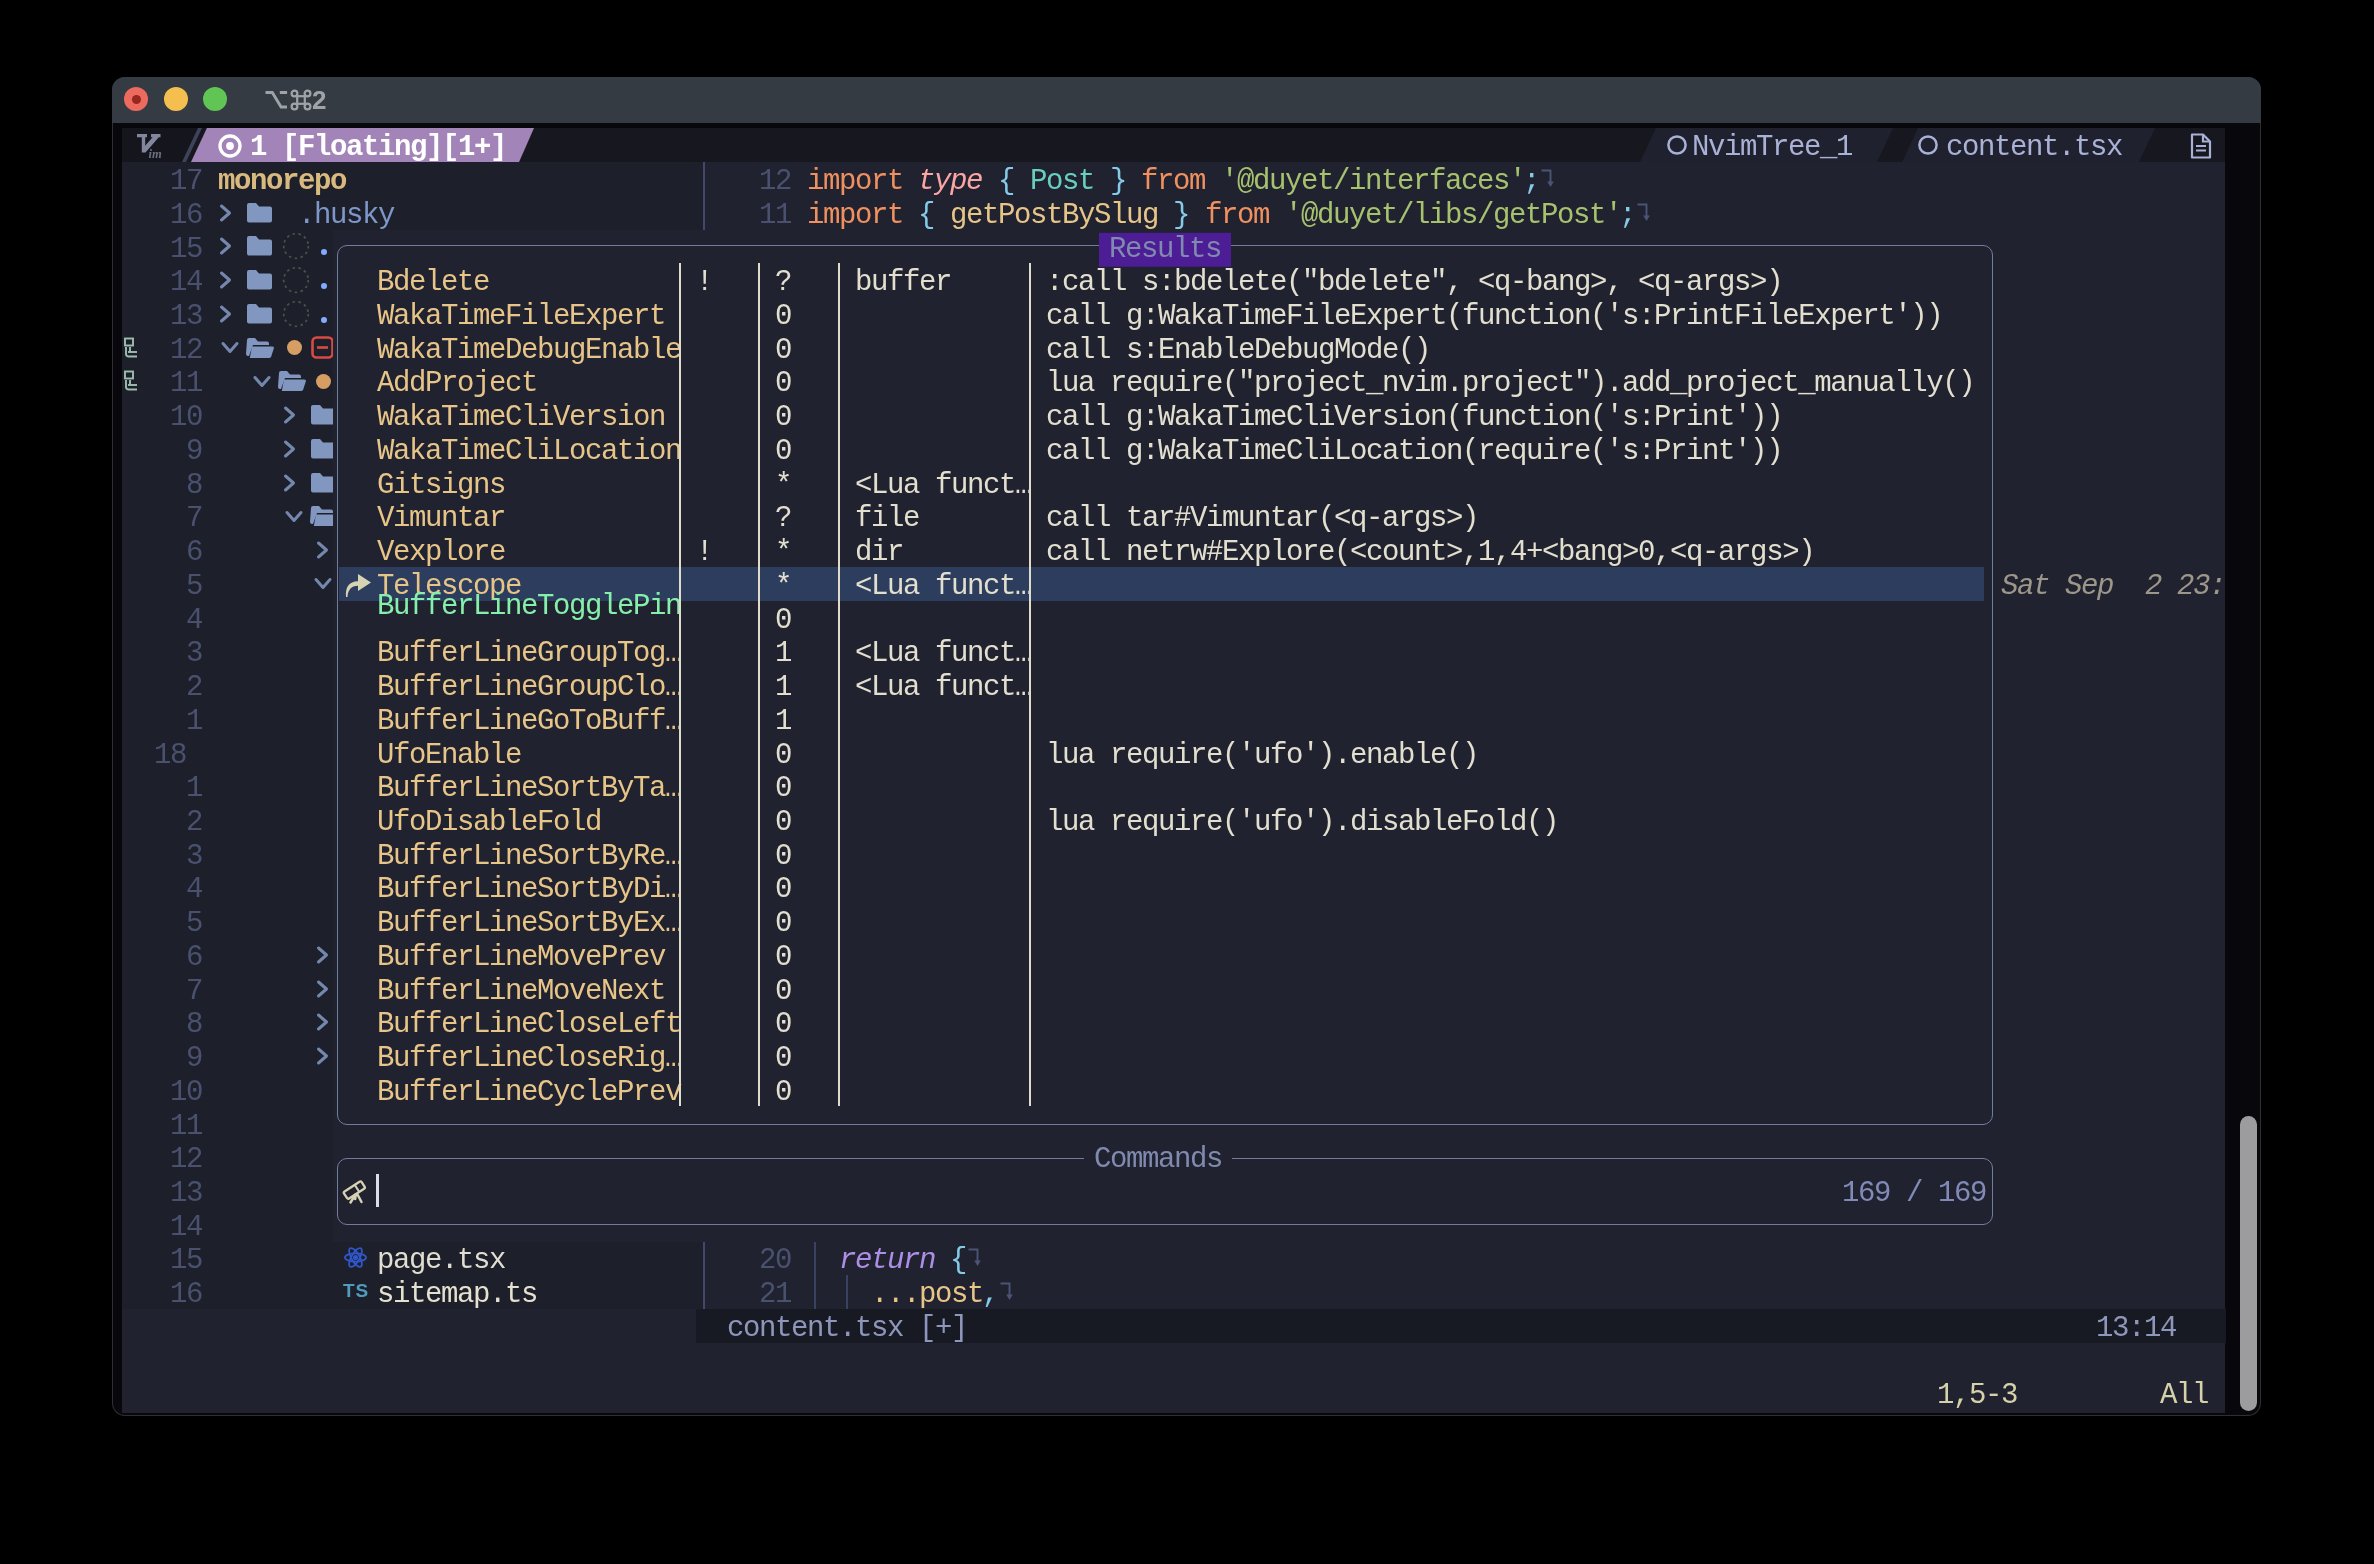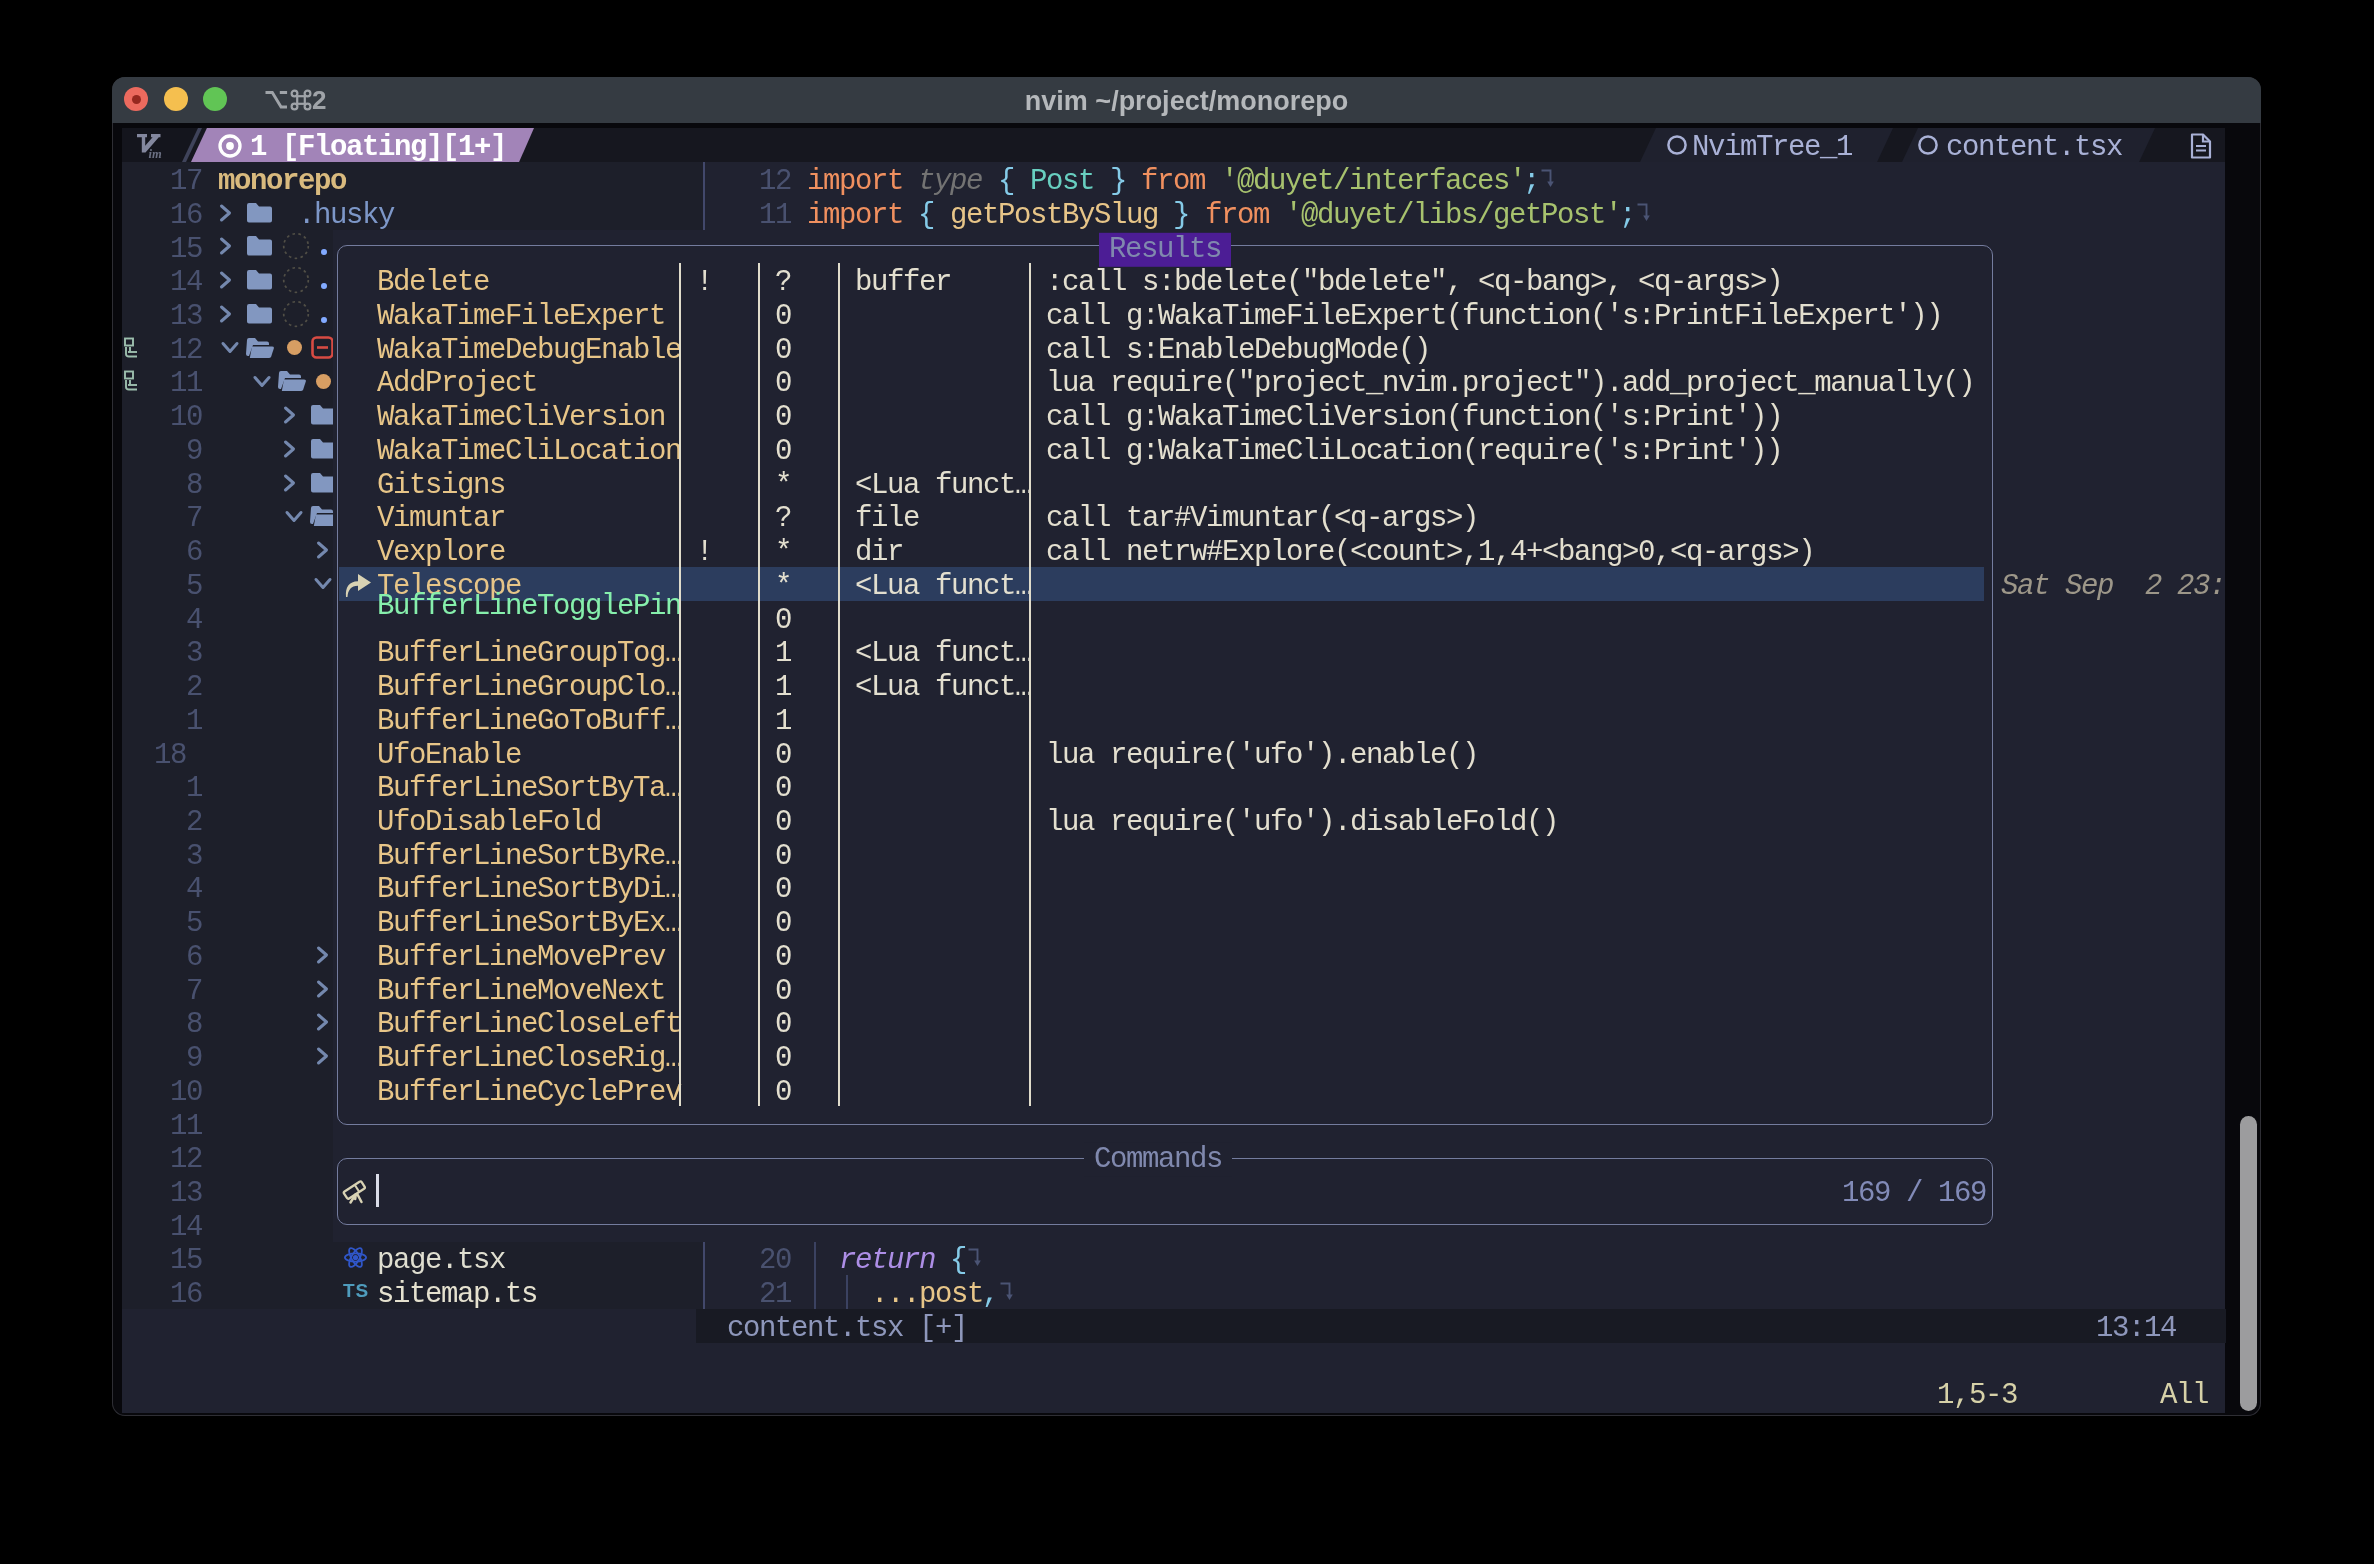--- a/index.html
+++ b/index.html
@@ -17,21 +17,20 @@
       <path d="M0.5 4.5 h6.8 l8.8 14.5 h5.9 M14.8 4.5 h7.3" stroke="#9fa3a8" stroke-width="2.9" fill="none"></path>
       <g stroke="#9fa3a8" stroke-width="2.2" fill="none">
         <rect x="32.2" y="8.2" width="7.6" height="7.6"></rect>
         <circle cx="29.5" cy="5.5" r="2.9"></circle>
         <circle cx="42.5" cy="5.5" r="2.9"></circle>
         <circle cx="29.5" cy="18.5" r="2.9"></circle>
         <circle cx="42.5" cy="18.5" r="2.9"></circle>
       </g>
     </svg>
 <div class="a b" style="left:200px;top:8.5px;font:bold 26px/28px 'Liberation Sans',sans-serif;color:#9fa3a8">2</div>
-<div class="a b" style="left:0;top:11px;width:2149px;text-align:center;font:bold 27px/26px 'Liberation Sans',sans-serif;color:#b5b8bb">nvim ~/project/monorepo</div>
 </div>
 <div class="a" style="left:122px;top:128px;width:2103px;height:1285px;background:#202230"></div>
 <div class="a" style="left:122px;top:162px;width:581px;height:1147px;background:#1d1f2a"></div>
 <div class="a" style="left:122px;top:128px;width:2103px;height:34px;background:#16171f"></div>
 <svg style="left:122px;top:128px" width="90" height="34" viewBox="0 0 90 34">
     <polygon points="0,0 79,0 63,34 0,34" fill="#14151d"></polygon>
   </svg>
 <svg style="left:136px;top:132px" width="27" height="27" viewBox="0 0 27 27">
     <path d="M1 2 H11 V5.2 H9.2 V13.8 L16.6 5.2 H15 V2 H24.5 V5.2 H22.8 L9.5 20.5 H5.8 V5.2 H1 Z" fill="#83879e"></path>
     <text x="12.5" y="25.5" font-family="Liberation Serif" font-style="italic" font-weight="bold" font-size="12.5" fill="#6a6f82">im</text>
@@ -225,21 +224,21 @@
     </g>
     <circle cx="12.5" cy="12.5" r="2.6" fill="#3056c8"></circle>
   </svg>
 <div class="m " style="left:377px;top:1241px;color:#dfded0;">page.tsx</div>
 <div class="m " style="left:170px;top:1275px;color:#49516f;">16</div>
 <div class="a b" style="left:343px;top:1281px;font:bold 19px/20px 'Liberation Sans',sans-serif;color:#4f9cbd;letter-spacing:1px">TS</div>
 <div class="m " style="left:377px;top:1275px;color:#e5e1cf;">sitemap.ts</div>
 <div class="m " style="left:759px;top:162px;color:#49516f;">12</div>
 <div class="m " style="left:807px;top:162px;color:#f0905f;">import</div>
 <div class="m " style="left:902px;top:162px;color:#e3dfcf;"> </div>
-<div class="m i" style="left:918px;top:162px;color:#737373;">type</div>
+<div class="m i" style="left:918px;top:162px;color:#fca5a5;">type</div>
 <div class="m " style="left:982px;top:162px;color:#85cbe8;"> { </div>
 <div class="m " style="left:1030px;top:162px;color:#68cfc0;">Post</div>
 <div class="m " style="left:1094px;top:162px;color:#85cbe8;"> } </div>
 <div class="m " style="left:1141px;top:162px;color:#f0905f;">from</div>
 <div class="m " style="left:1221px;top:162px;color:#a7c26e;">'@duyet/interfaces'</div>
 <div class="m " style="left:1523px;top:162px;color:#85cbe8;">;</div>
 <svg style="left:1541px;top:169px" width="14" height="21" viewBox="0 0 14 21">
     <path d="M0.5 1.5 h9 v12.5" stroke="#4b5474" stroke-width="1.9" fill="none"></path>
     <path d="M6.2 12.5 l3.3 5.5 l3.3 -5.5 z" fill="#4b5474"></path>
   </svg>

